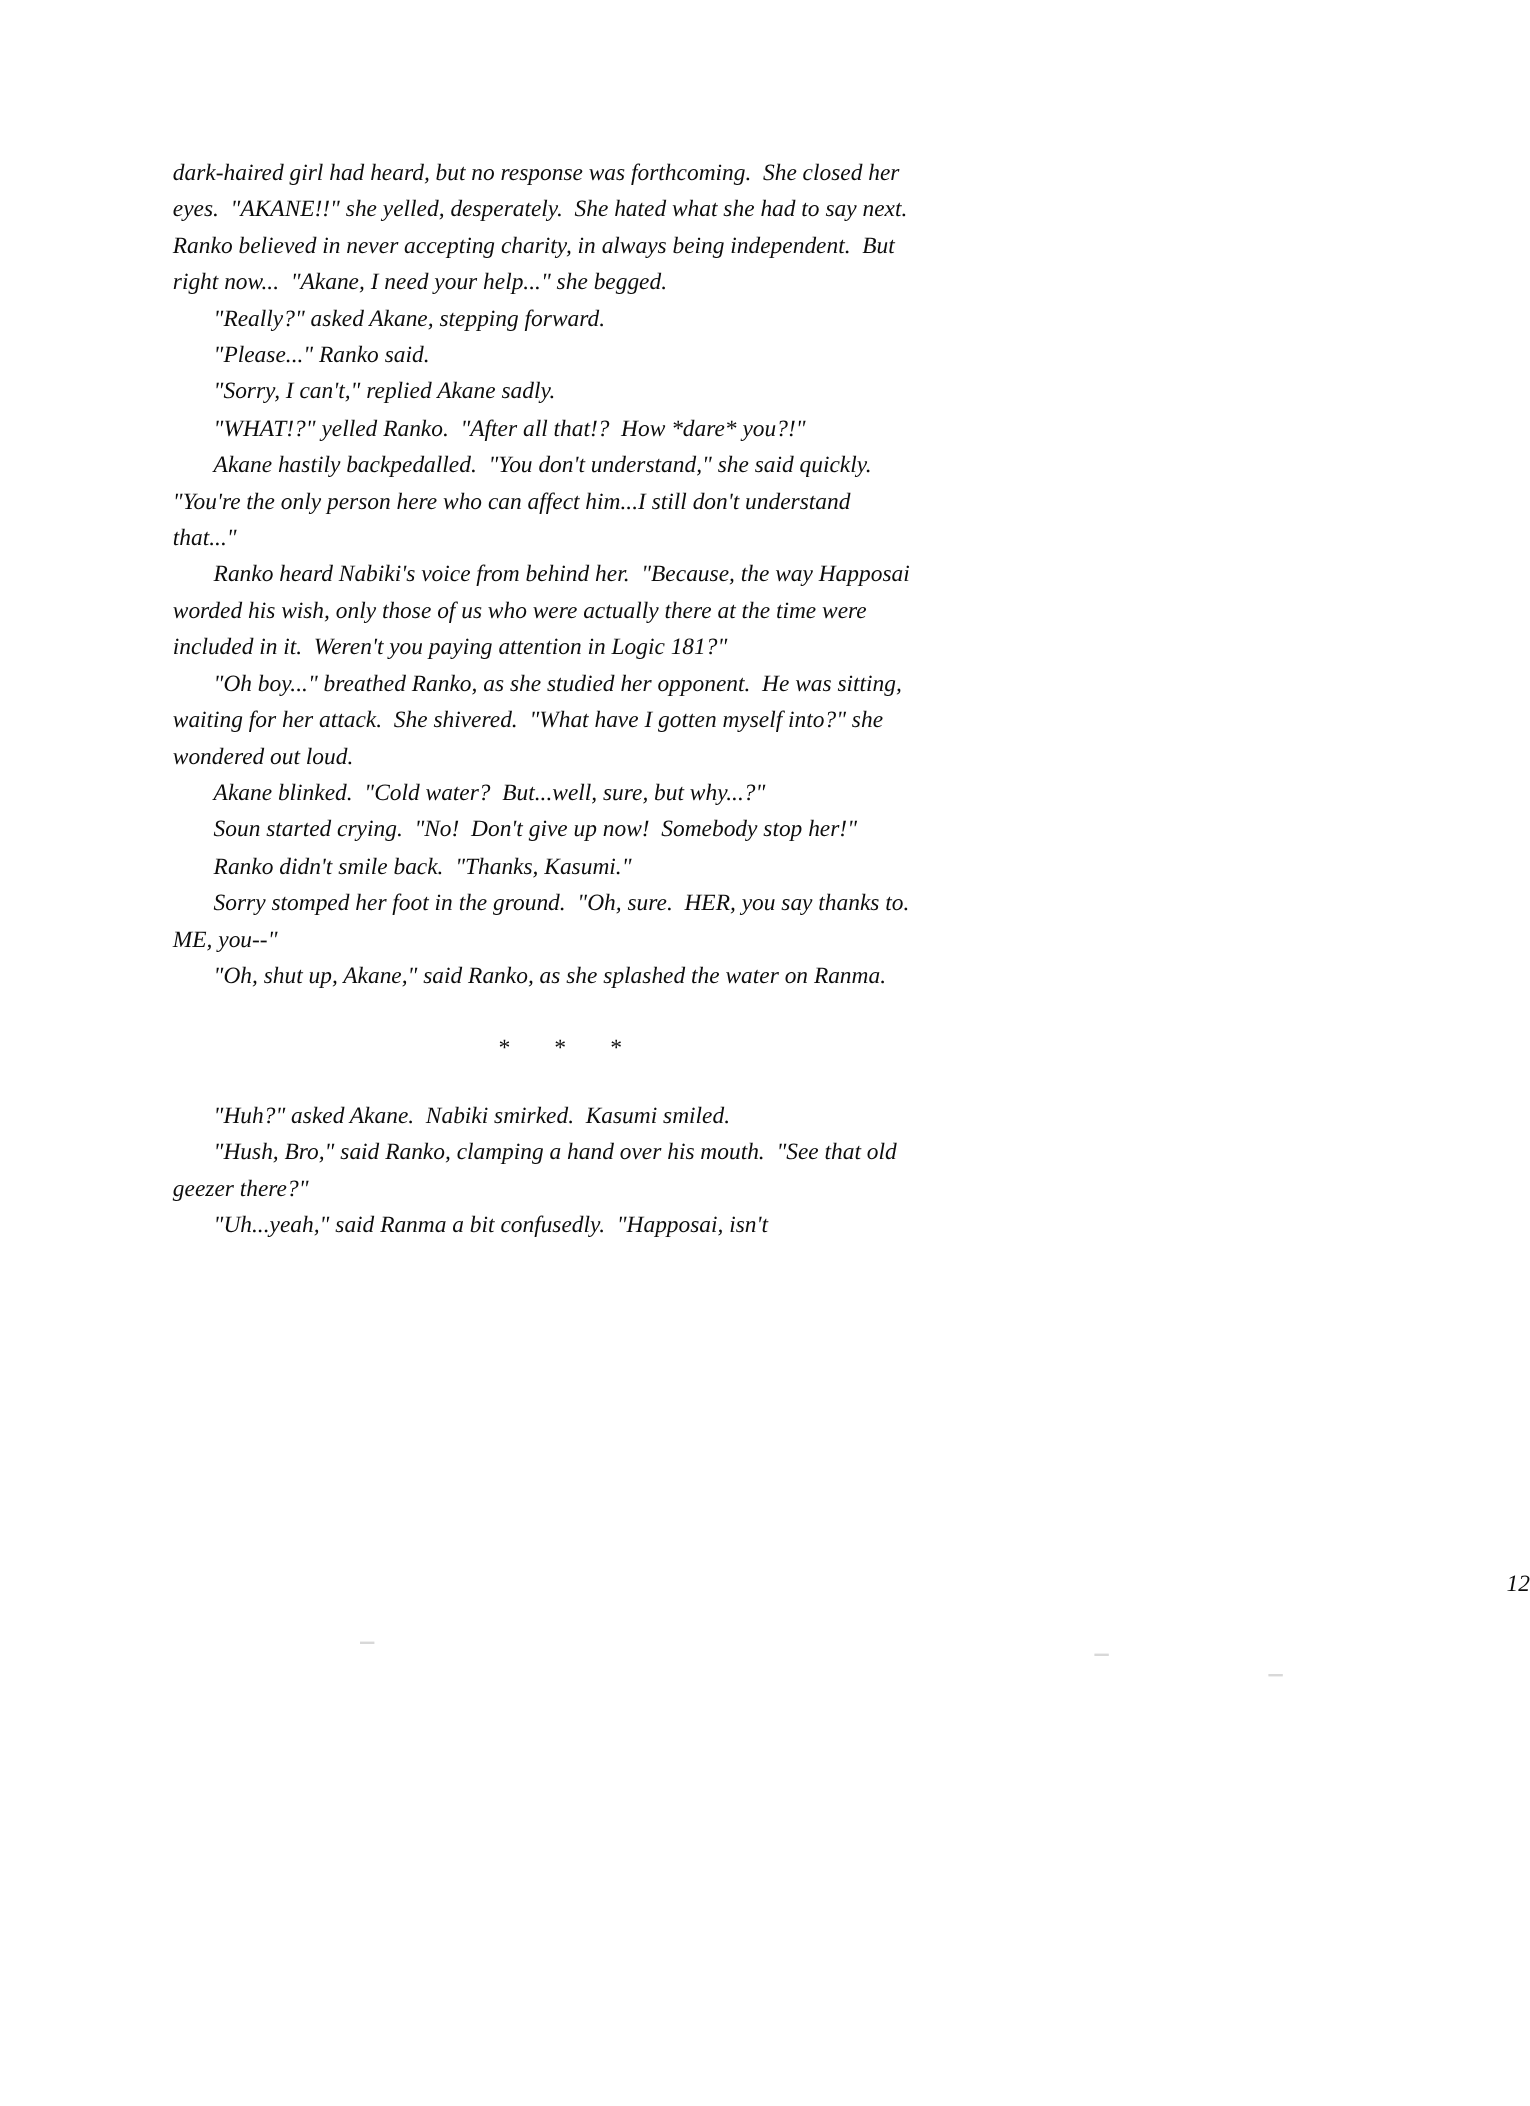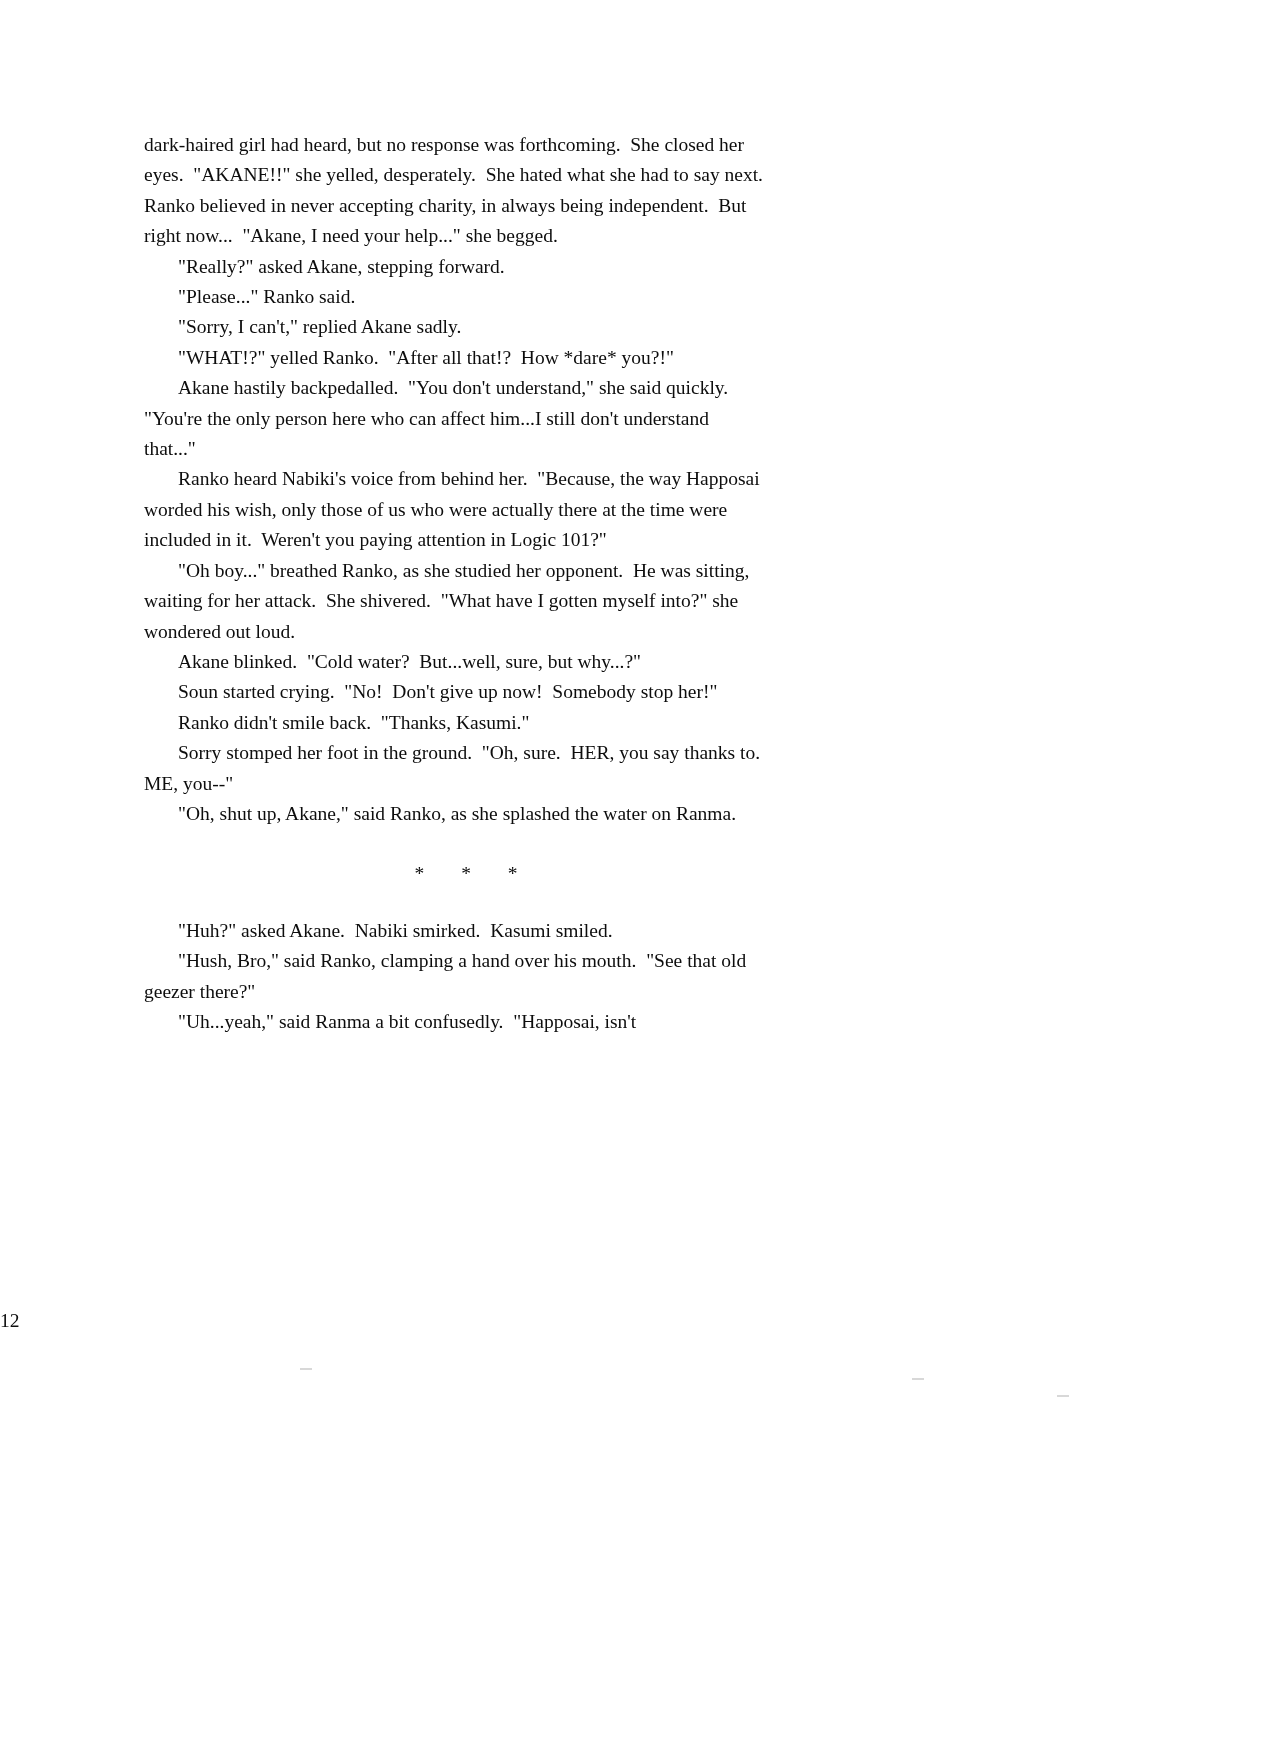--- a/index.html
+++ b/index.html
@@ -7,20 +7,21 @@
     padding: 0;
     background: #ffffff;
   }
   .page {
     width: 1275px;
     height: 1755px;
     position: relative;
     background: #ffffff;
     box-sizing: border-box;
     overflow: hidden;
+    font-style: italic;
   }
   .text-block {
     position: absolute;
     left: 144px;
     top: 130px;
     width: 620px;
     font-family: "Liberation Serif", "DejaVu Serif", serif;
     font-size: 19.5px;
     line-height: 30.4px;
     color: #0d0d0d;
@@ -41,21 +42,21 @@
     letter-spacing: 16px;
     padding-top: 30px;
     padding-bottom: 26px;
     padding-left: 40px;
   }
   .page-number {
     position: absolute;
     left: 0;
     right: 0;
     top: 1310px;
-    text-align: left;
+    text-align: right;
     font-family: "Liberation Serif", "DejaVu Serif", serif;
     font-size: 19.5px;
     color: #0d0d0d;
   }
   .edge-mark {
     position: absolute;
     background: #d8d8d8;
     height: 2px;
     width: 12px;
   }
@@ -69,21 +70,21 @@
 <div class="page">
 
   <div class="text-block">
 
     <p class="para no-indent">dark-haired girl had heard, but no response was forthcoming.  She closed her eyes.  "AKANE!!" she yelled, desperately.  She hated what she had to say next.  Ranko believed in never accepting charity, in always being independent.  But right now...  "Akane, I need your help..." she begged.</p>
     <p class="para">"Really?" asked Akane, stepping forward.</p>
     <p class="para">"Please..." Ranko said.</p>
     <p class="para">"Sorry, I can't," replied Akane sadly.</p>
     <p class="para">"WHAT!?" yelled Ranko.  "After all that!?  How *dare* you?!"</p>
     <p class="para">Akane hastily backpedalled.  "You don't understand," she said quickly.  "You're the only person here who can affect him...I still don't understand that..."</p>
-    <p class="para">Ranko heard Nabiki's voice from behind her.  "Because, the way Happosai worded his wish, only those of us who were actually there at the time were included in it.  Weren't you paying attention in Logic 101?"</p>
+    <p class="para">Ranko heard Nabiki's voice from behind her.  "Because, the way Happosai worded his wish, only those of us who were actually there at the time were included in it.  Weren't you paying attention in Logic 181?"</p>
     <p class="para">"Oh boy..." breathed Ranko, as she studied her opponent.  He was sitting, waiting for her attack.  She shivered.  "What have I gotten myself into?" she wondered out loud.</p>
     <p class="para">Akane blinked.  "Cold water?  But...well, sure, but why...?"</p>
     <p class="para">Soun started crying.  "No!  Don't give up now!  Somebody stop her!"</p>
     <p class="para">Ranko didn't smile back.  "Thanks, Kasumi."</p>
     <p class="para">Sorry stomped her foot in the ground.  "Oh, sure.  HER, you say thanks to.  ME, you--"</p>
     <p class="para">"Oh, shut up, Akane," said Ranko, as she splashed the water on Ranma.</p>
 
     <p class="scene-break">*  *  *</p>
 
     <p class="para">"Huh?" asked Akane.  Nabiki smirked.  Kasumi smiled.</p>

